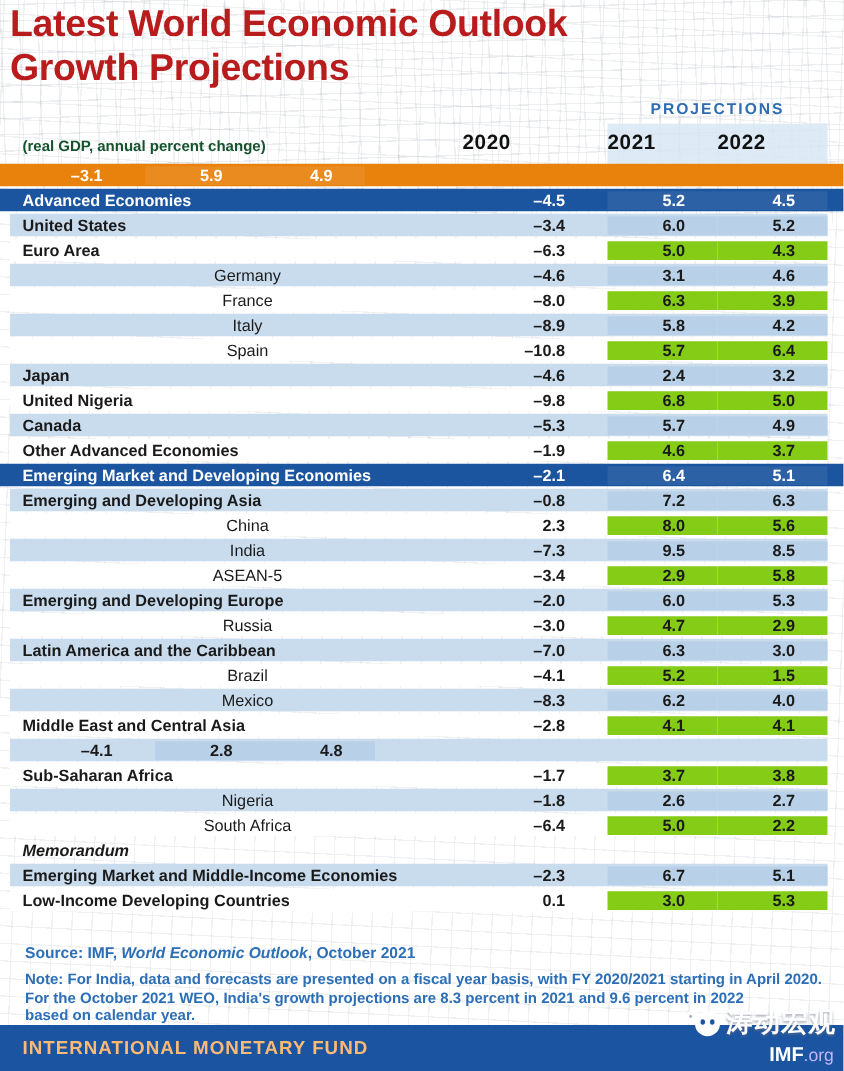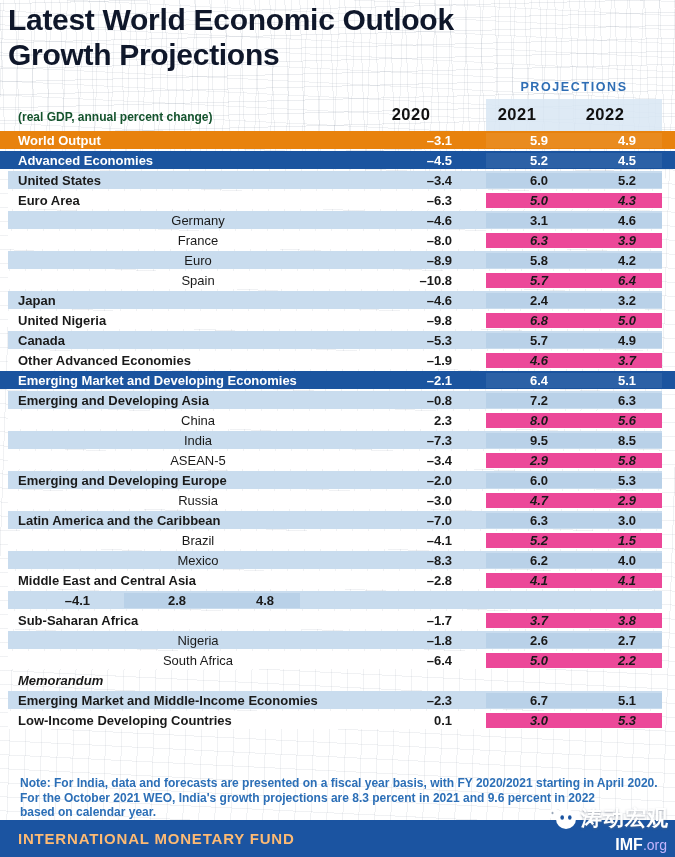--- a/index.html
+++ b/index.html
@@ -18,35 +18,35 @@
   }
   .mesh-top {
     position:absolute; left:-40px; top:-20px; width:780px; height:190px;
     background:
       repeating-linear-gradient(88deg, rgba(120,132,150,0.12) 0 1px, transparent 1px 15px),
       repeating-linear-gradient(-3deg, rgba(120,132,150,0.14) 0 1px, transparent 1px 13px);
     transform:skewY(1.5deg);
   }
   .title {
     position:absolute; left:8px; top:2px; width:660px;
-    color:#0f172a; font-weight:bold; font-size:30px; line-height:35px; letter-spacing:-0.3px;
+    color:#b91c1c; font-weight:bold; font-size:30px; line-height:35px; letter-spacing:-0.3px;
   }
   .proj-label {
     position:absolute; left:486px; top:80px; width:176px; text-align:center;
     color:#2E6DB4; font-weight:bold; font-size:12.5px; letter-spacing:1.6px;
   }
   .proj-band {
     position:absolute; left:486px; top:99px; width:176px; height:32px;
     background:rgba(216,230,243,0.85);
   }
   .subtitle {
     position:absolute; left:18px; top:110px;
     color:#14532d; font-weight:bold; font-size:12px;
   }
-  .yr { position:absolute; top:105px; font-weight:bold; font-size:16.5px; color:#111; text-align:center; letter-spacing:0.5px; }
+  .yr { position:absolute; top:105px; font-weight:bold; font-size:16.5px; color:#111; text-align:left; letter-spacing:0.5px; }
   .yr2020 { left:370px; width:82px; }
   .yr2021 { left:486px; width:62px; }
   .yr2022 { left:574px; width:62px; }
 
   .table { position:absolute; left:0; top:131px; width:675px; }
   .row {
     display:flex; align-items:center; height:18px; margin:0 13px 2px 8px;
     font-size:13px; color:#1a1a1a; white-space:nowrap;
   }
   .row .lbl { flex:1; min-width:0; padding-left:10px; }
@@ -58,21 +58,21 @@
   .spacer { flex:none; width:26px; }
   .r-white { background:#ffffff; }
   .r-alt   { background:#C9DCEE; }
   .r-memo  { background:transparent; }
   .r-orange, .r-blue {
     margin:0 0 2px 0; padding-right:13px; color:#ffffff;
   }
   .r-orange { background:#E8820D; }
   .r-blue   { background:#1B549F; }
   .r-orange .lbl, .r-blue .lbl { padding-left:18px; }
-  .r-white .proj, .r-memo .proj { background:#ec4899;font-style:italic; }
+  .r-white .proj, .r-memo .proj { background:#84cc16; }
   .r-alt .proj { background:#B9D1E8; }
   .r-orange .proj, .r-blue .proj { background:rgba(255,255,255,0.08); }
 
   .source {
     position:absolute; left:20px; top:755px; font-size:12.5px; color:#2C6FB7; font-weight:bold;
   }
   .source .it { font-style:italic; }
   .note {
     position:absolute; left:20px; top:776px; width:645px;
     font-size:12px; line-height:14.5px; color:#2C6FB7; font-weight:bold;
@@ -108,21 +108,20 @@
   <div class="proj-label">PROJECTIONS</div>
   <div class="proj-band"></div>
 
   <div class="subtitle">(real GDP, annual percent change)</div>
   <div class="yr yr2020">2020</div>
   <div class="yr yr2021">2021</div>
   <div class="yr yr2022">2022</div>
 
   <div class="table">
       <div class="row r-orange bold">
-        <div class="lbl">World Output</div>
         <div class="v v2020">–3.1</div>
         <div class="spacer"></div>
         <div class="v v2021 proj">5.9</div>
         <div class="v v2022 proj">4.9</div>
       </div>
       <div class="row r-blue bold">
         <div class="lbl">Advanced Economies</div>
         <div class="v v2020">–4.5</div>
         <div class="spacer"></div>
         <div class="v v2021 proj">5.2</div>
@@ -150,21 +149,21 @@
         <div class="v v2022 proj">4.6</div>
       </div>
       <div class="row r-white indent">
         <div class="lbl">France</div>
         <div class="v v2020">–8.0</div>
         <div class="spacer"></div>
         <div class="v v2021 proj">6.3</div>
         <div class="v v2022 proj">3.9</div>
       </div>
       <div class="row r-alt indent">
-        <div class="lbl">Euro</div>
+        <div class="lbl">Italy</div>
         <div class="v v2020">–8.9</div>
         <div class="spacer"></div>
         <div class="v v2021 proj">5.8</div>
         <div class="v v2022 proj">4.2</div>
       </div>
       <div class="row r-white indent">
         <div class="lbl">Spain</div>
         <div class="v v2020">–10.8</div>
         <div class="spacer"></div>
         <div class="v v2021 proj">5.7</div>
@@ -318,20 +317,23 @@
       </div>
       <div class="row r-white bold">
         <div class="lbl">Low-Income Developing Countries</div>
         <div class="v v2020">0.1</div>
         <div class="spacer"></div>
         <div class="v v2021 proj">3.0</div>
         <div class="v v2022 proj">5.3</div>
       </div>
     </div>
 
+  <div class="source">
+    <span>Source: IMF, </span><span class="it">World Economic Outlook</span><span>, October 2021</span>
+  </div>
   <div class="note">
     <div>Note: For India, data and forecasts are presented on a fiscal year basis, with FY 2020/2021 starting in April 2020.</div>
     <div>For the October 2021 WEO, India's growth projections are 8.3 percent in 2021 and 9.6 percent in 2022</div>
     <div>based on calendar year.</div>
   </div>
 
   <div class="footer-bar">
     <div class="footer-brand">INTERNATIONAL MONETARY FUND</div>
     <div class="watermark">
       <svg width="30" height="24" viewBox="0 0 30 24">

